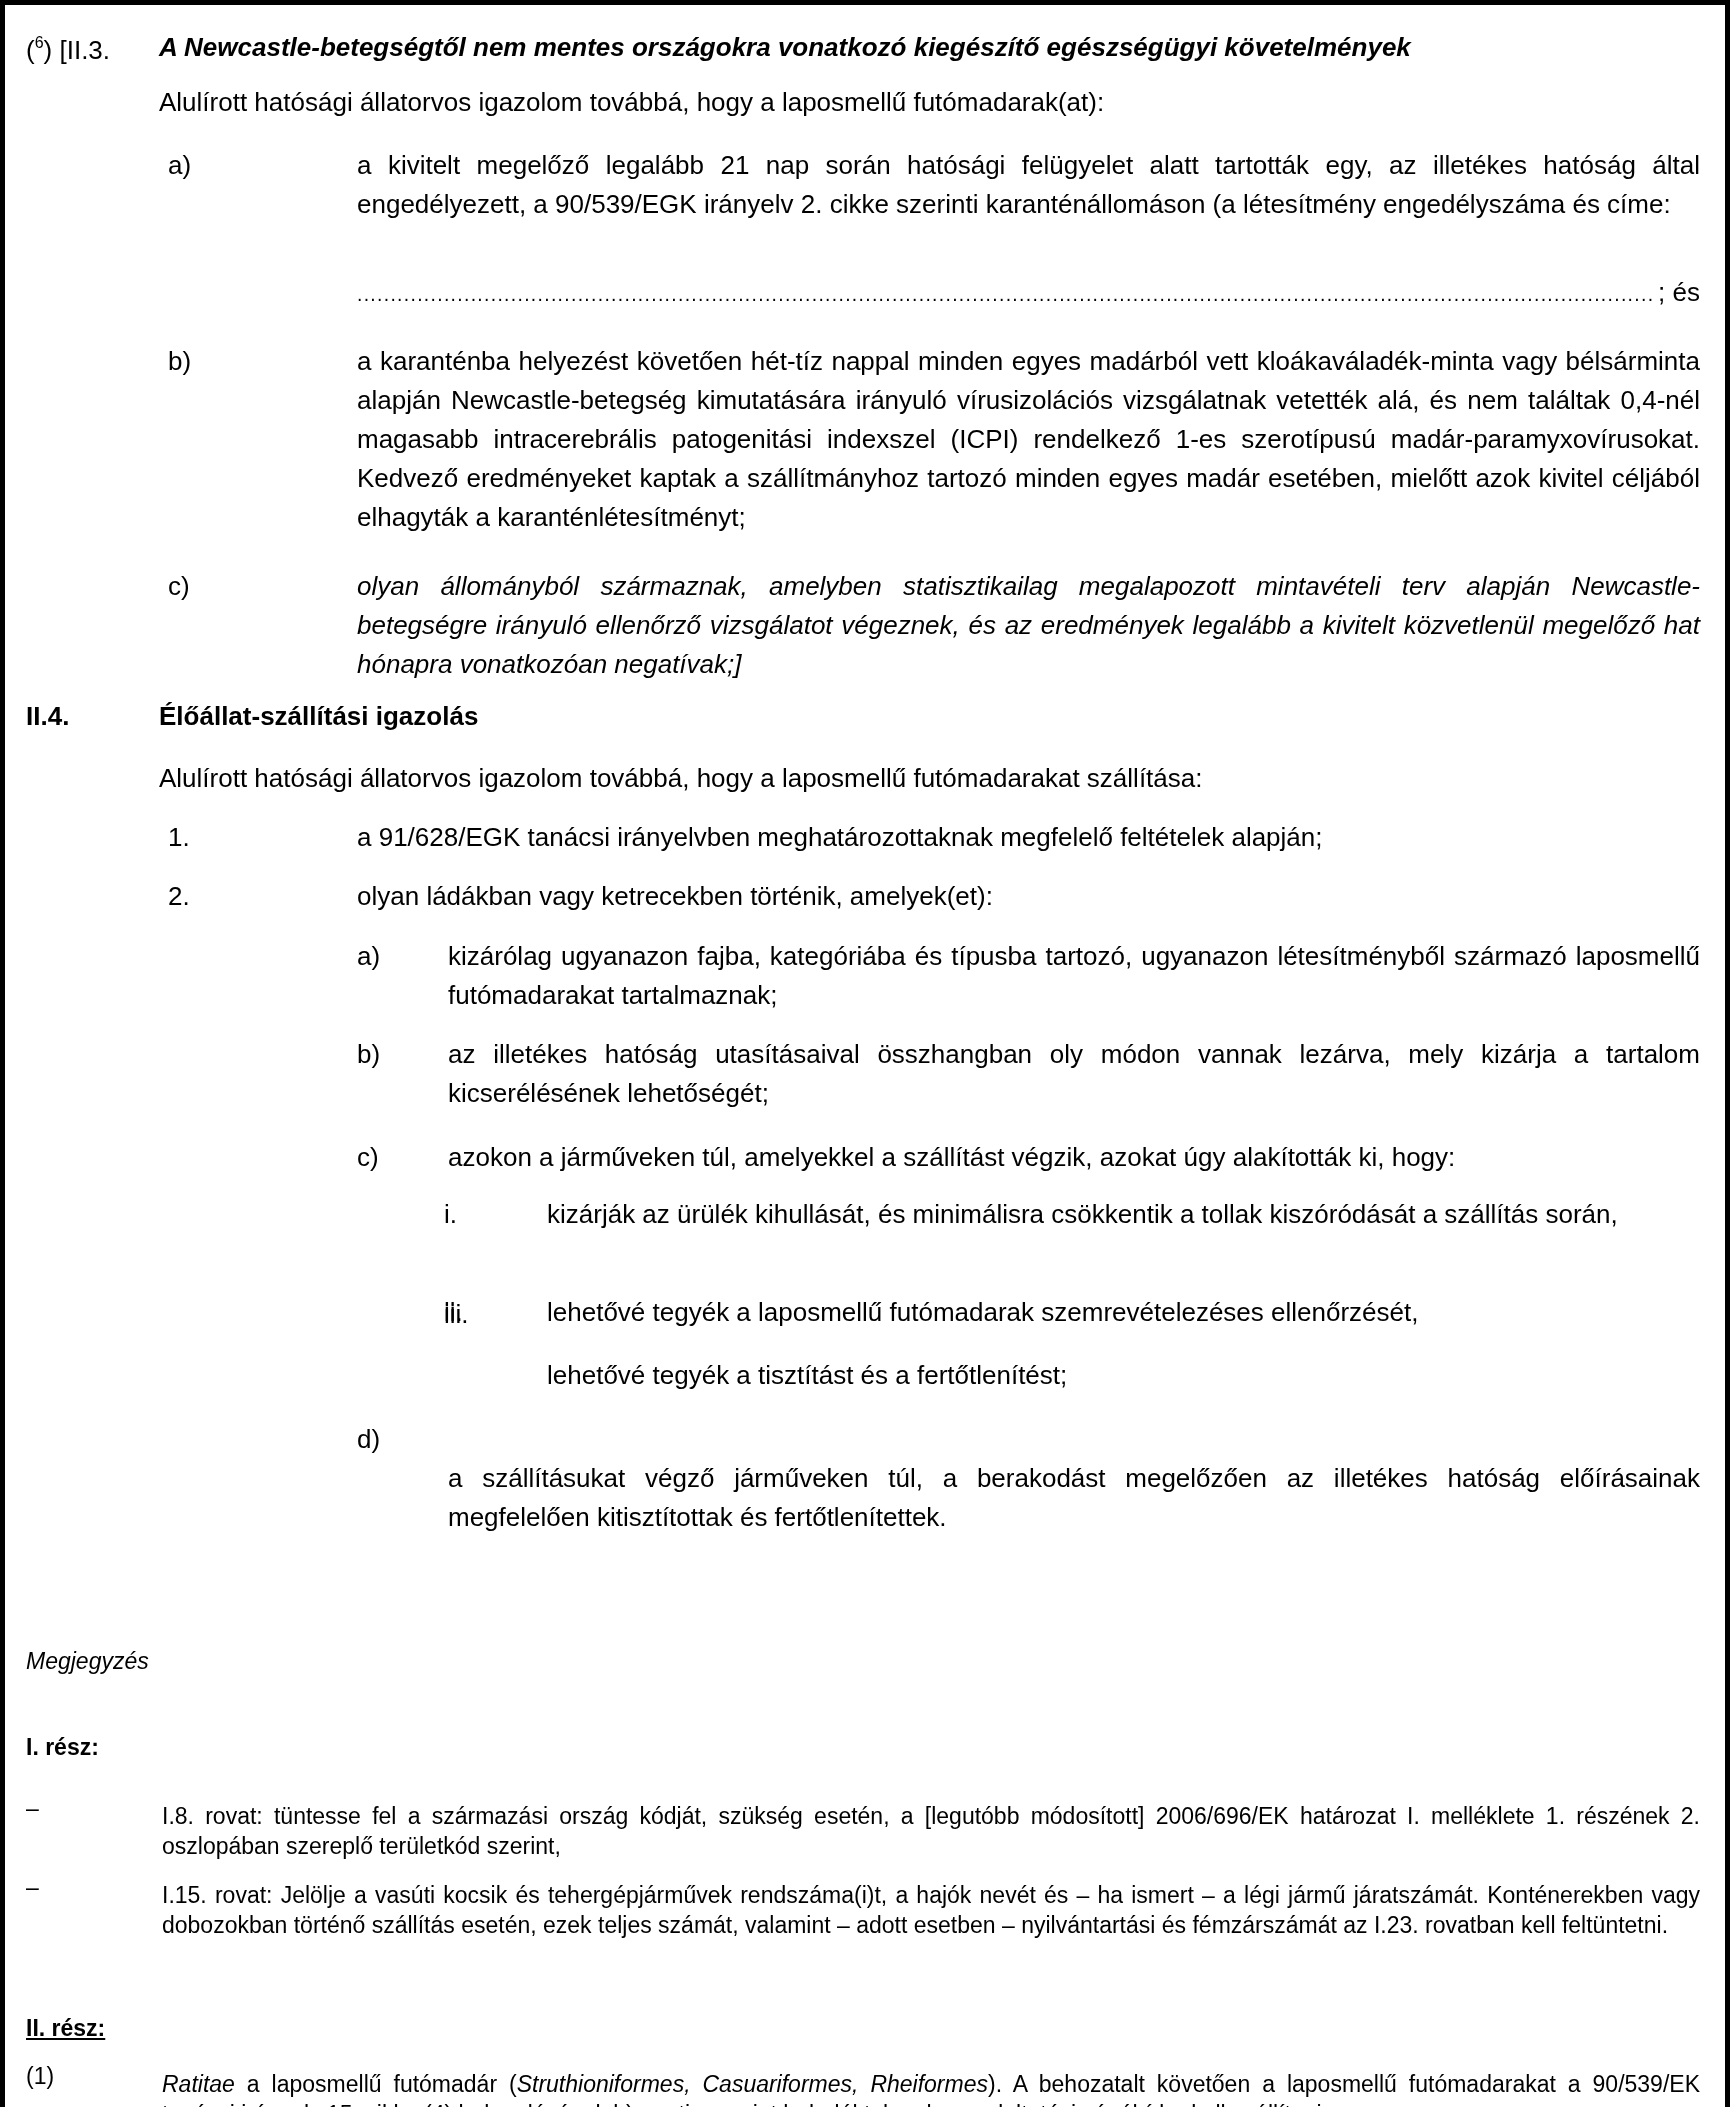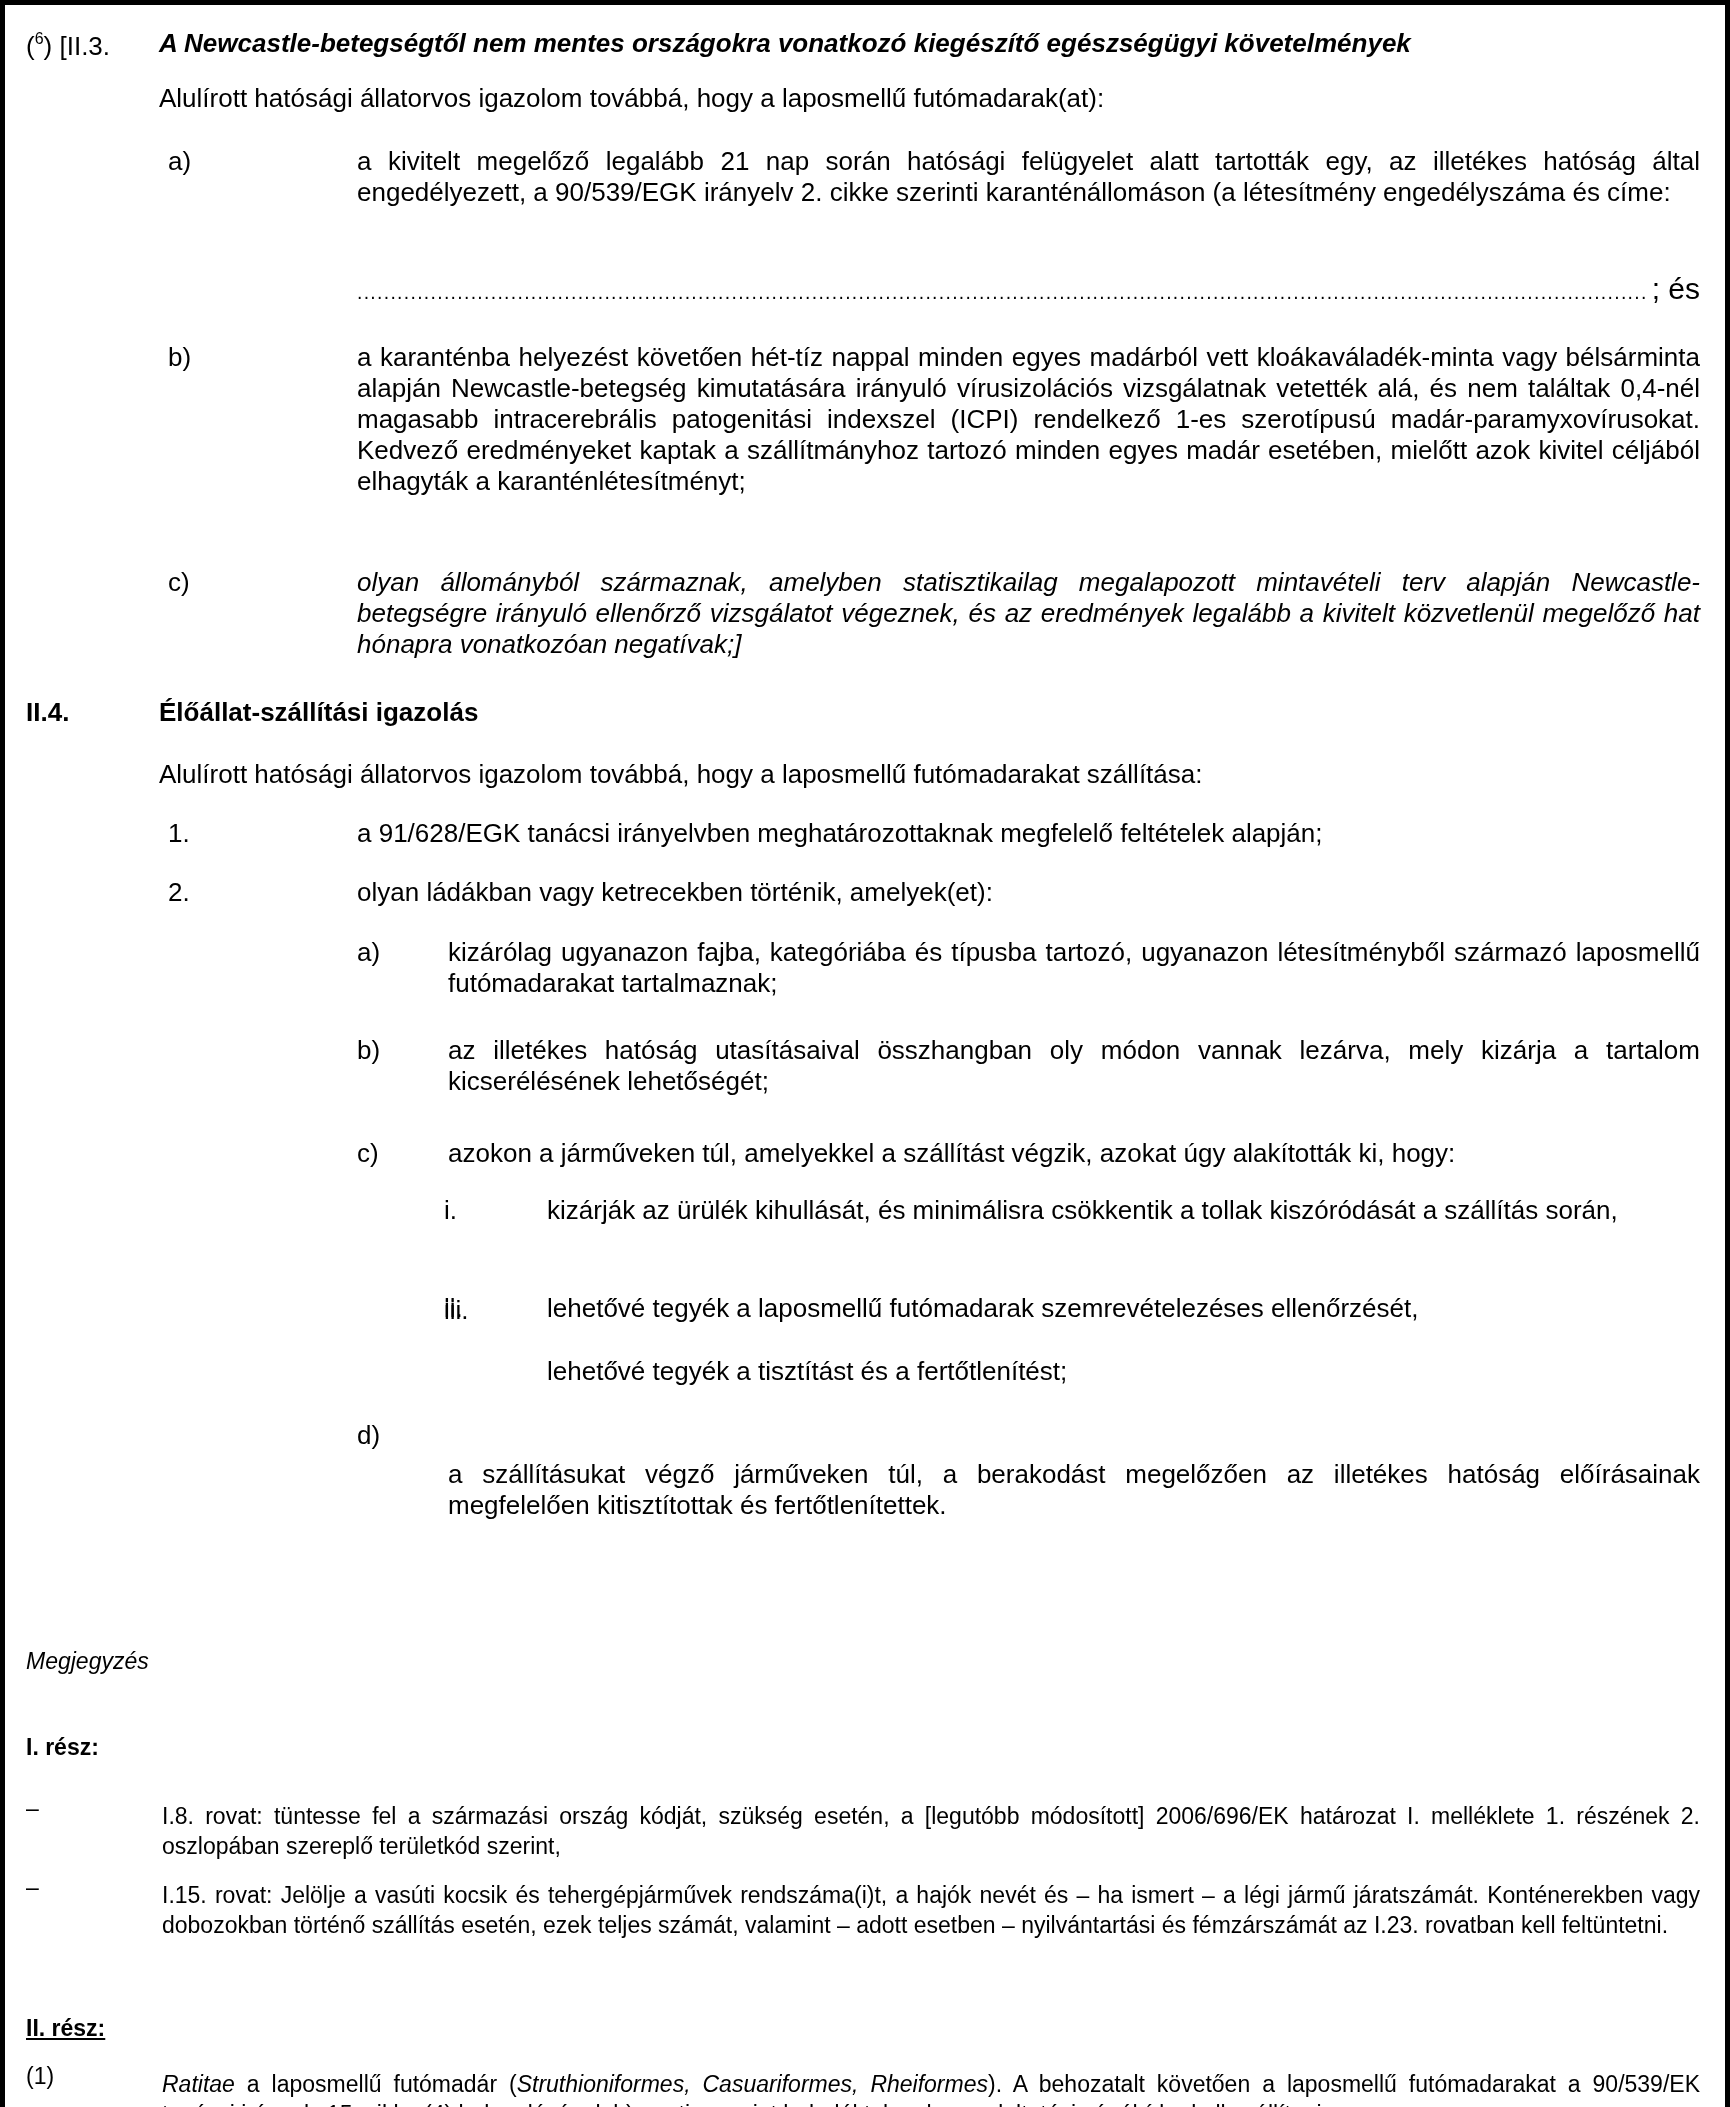--- a/index.html
+++ b/index.html
@@ -12,21 +12,21 @@
     width: 1730px;
     height: 2508px;
     background: #ffffff;
     border: 5.9px solid #000000;
     box-sizing: border-box;
     font-family: "Liberation Sans", sans-serif;
     color: #000000;
     overflow: hidden;
   }
   .abs { position: absolute; }
-  .body-t { font-size: 26px; line-height: 31px; }
+  .body-t { font-size: 26px; line-height: 39px; }
   .notes-t { font-size: 23px; line-height: 30px; }
   .bold { font-weight: bold; }
   .italic { font-style: italic; }
   .just { text-align: justify; }
   .sup6 { font-size: 16px; vertical-align: 11px; }
   
   .l0  { left: 21px; }
   .t1  { left: 154px; width: 1541px; }
   .lb1 { left: 163px; width: 177px; }
   .tx1 { left: 352px; width: 1343px; }
@@ -43,21 +43,21 @@
   }
   .dots-fill {
     flex: 1 1 auto;
     overflow: hidden;
     white-space: nowrap;
     font-size: 19.4px;
     letter-spacing: 1.3px;
   }
   .dots-suffix {
     flex: 0 0 auto;
-    font-size: 30px;
+    font-size: 26px;
     padding-left: 3.4px;
   }
 </style>
 </head>
 <body>
 
 <div class="page">
 
   <div class="abs body-t l0" style="top:17.7px;"><span>(</span><span class="sup6">6</span><span>) [II.3.</span></div>
   <div class="abs body-t bold t1" style="top:23px;font-style:italic;">A Newcastle-betegségtől nem mentes országokra vonatkozó kiegészítő egészségügyi követelmények</div>

